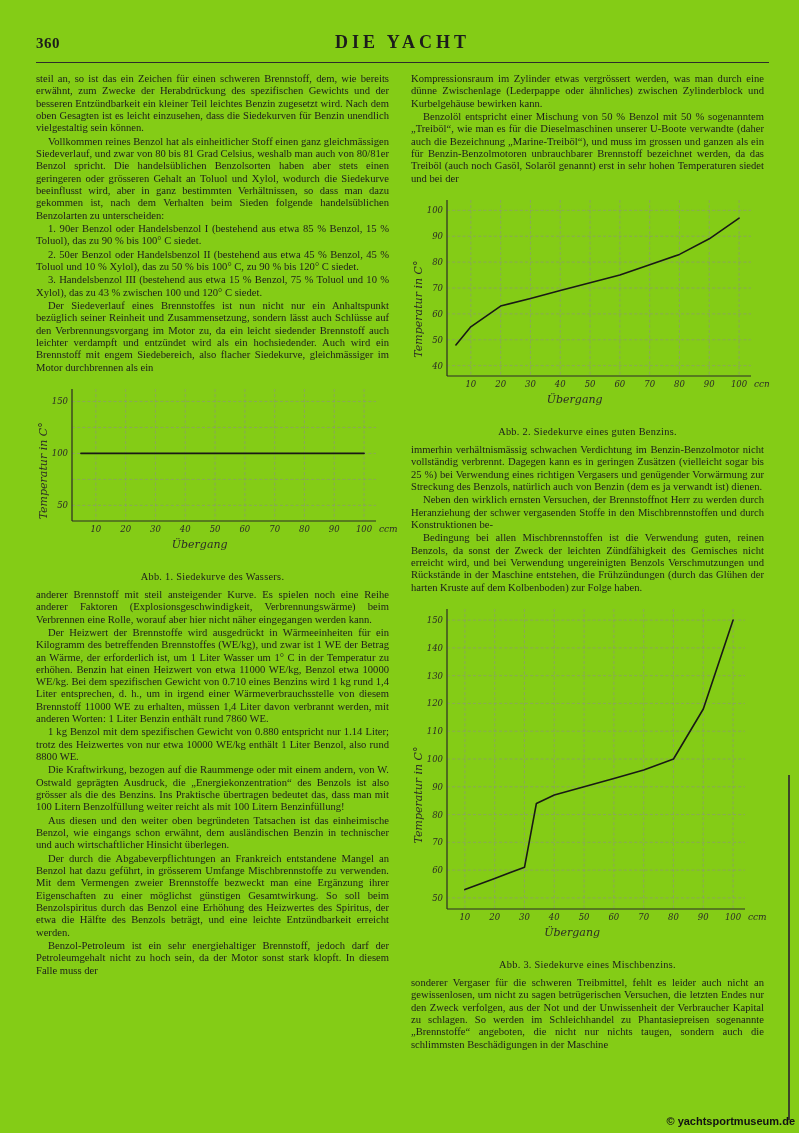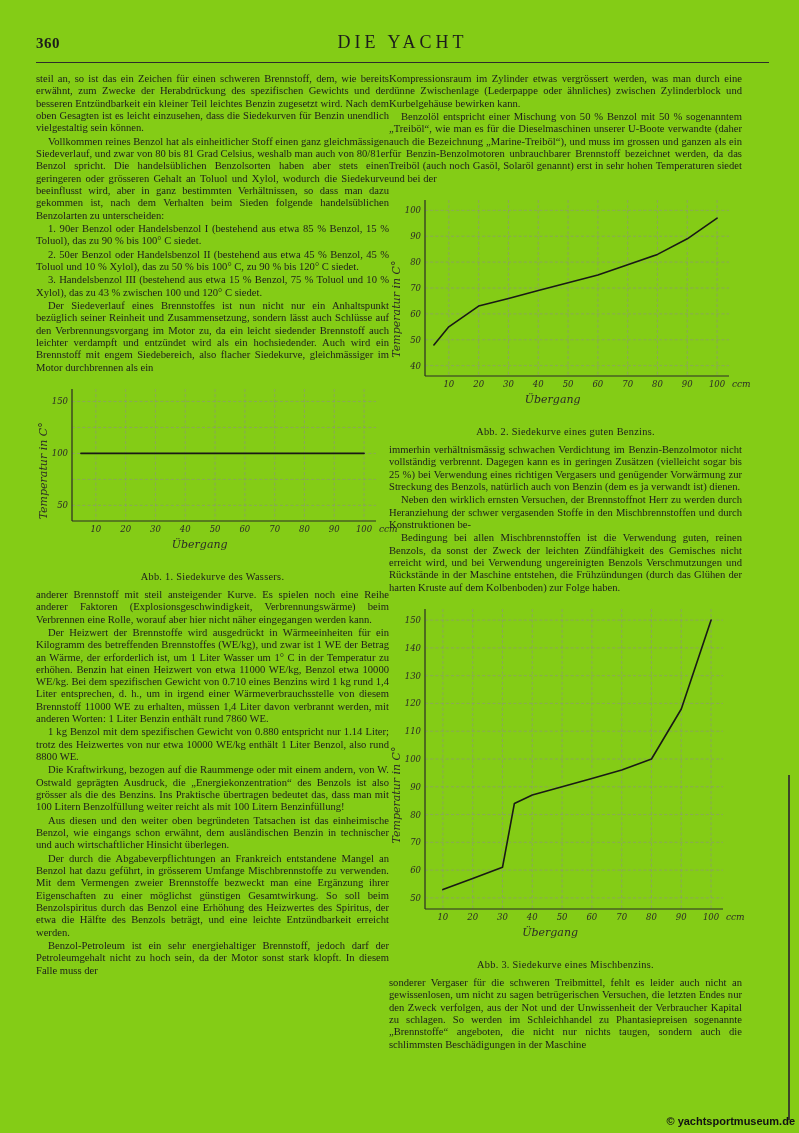--- a/index.html
+++ b/index.html
@@ -2,23 +2,23 @@
 <html lang="de"><head>
 <meta charset="utf-8">
 <style>
   html,body{margin:0;padding:0;}
   body{width:799px;height:1133px;background:#d9d8d4;font-family:"Liberation Serif",serif;}
   .page{position:relative;width:799px;height:1133px;background:#84cc16;overflow:hidden;
         box-sizing:border-box;padding:32px 30px 18px 36px;color:#1c1c1c;}
   .page-header{position:relative;height:24px;}
   .page-number{position:absolute;left:0;top:3px;font-size:15px;font-weight:bold;letter-spacing:.5px;}
   .page-title{position:absolute;left:0;right:0;top:0;margin:0;text-align:center;
-              font-size:18px;font-weight:normal;letter-spacing:4px;}
+              font-size:18px;font-weight:bold;letter-spacing:4px;}
   .header-rule{border:0;border-top:1.6px solid #2e2d2a;margin:6px 0 10px 0;}
-  .columns{display:flex;height:1020px;overflow:hidden;}
+  .columns{display:flex;gap:22px;height:1020px;overflow:hidden;}
   .col{width:353px;font-size:10.6px;line-height:1.165;text-align:justify;hyphens:auto;}
   .col p{margin:0 0 1px 0;text-indent:12px;}
   .col p.noindent{text-indent:0;}
   figure{margin:7px 0 6px 0;text-align:center;}
   figcaption{font-size:10.3px;text-align:center;margin-top:20px;letter-spacing:.3px;}
   svg{display:block;margin:0 auto;}
   svg .grid{stroke:#8f8e88;stroke-width:.6;stroke-dasharray:3 2.2;}
   svg .axis{stroke:#2b2a26;stroke-width:1.2;fill:none;}
   svg .curve{fill:none;stroke:#191915;stroke-width:1.6;stroke-linejoin:round;stroke-linecap:round;}
   svg text{fill:#2b2a26;font-family:"DejaVu Serif",serif;font-style:italic;}

